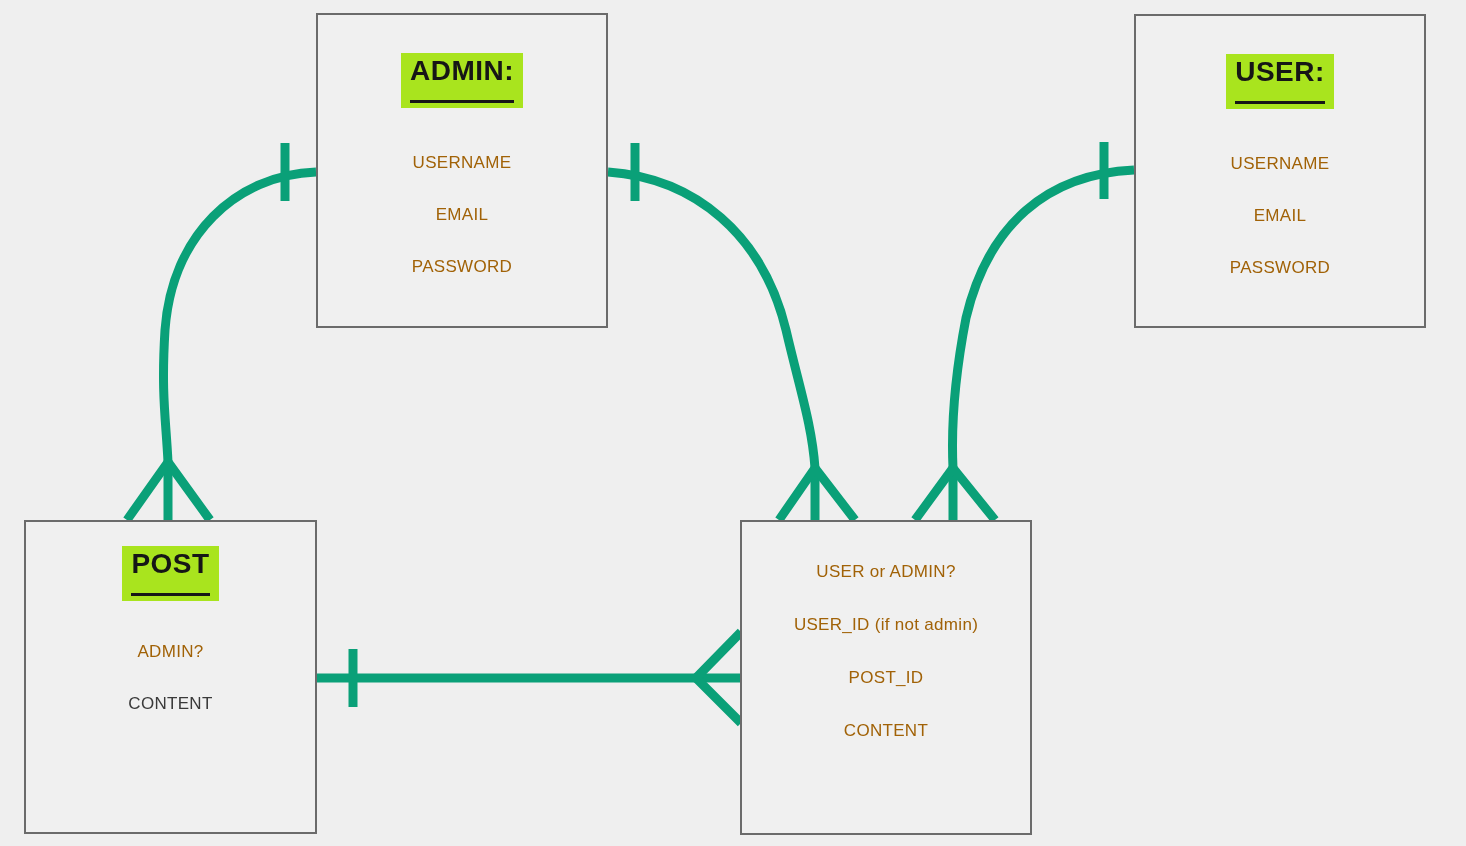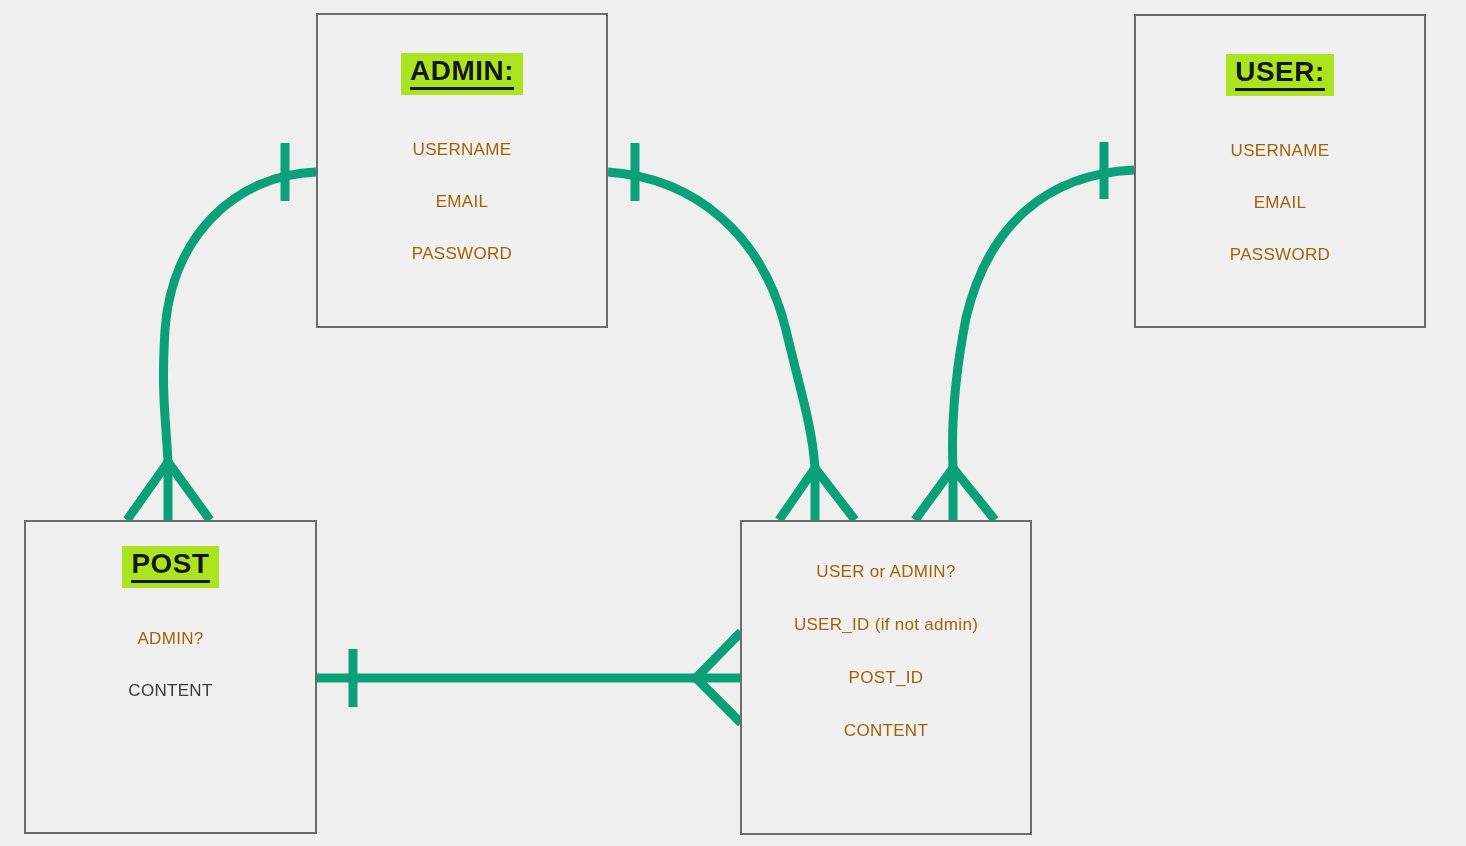--- a/index.html
+++ b/index.html
@@ -34,21 +34,21 @@
     padding: 4px 9px 5px 9px;
     line-height: 1;
   }
   .entity-title-text {
     display: inline-block;
     font-size: 28px;
     font-weight: 700;
     color: #161616;
     letter-spacing: 0.5px;
     border-bottom: 3px solid #161616;
-    padding-bottom: 2px;
+    padding-bottom: 15px;
   }
   .entity-fields {
     display: flex;
     flex-direction: column;
     align-items: center;
   }
   .field {
     font-size: 17px;
     color: #a16207;
     letter-spacing: 0.3px;

